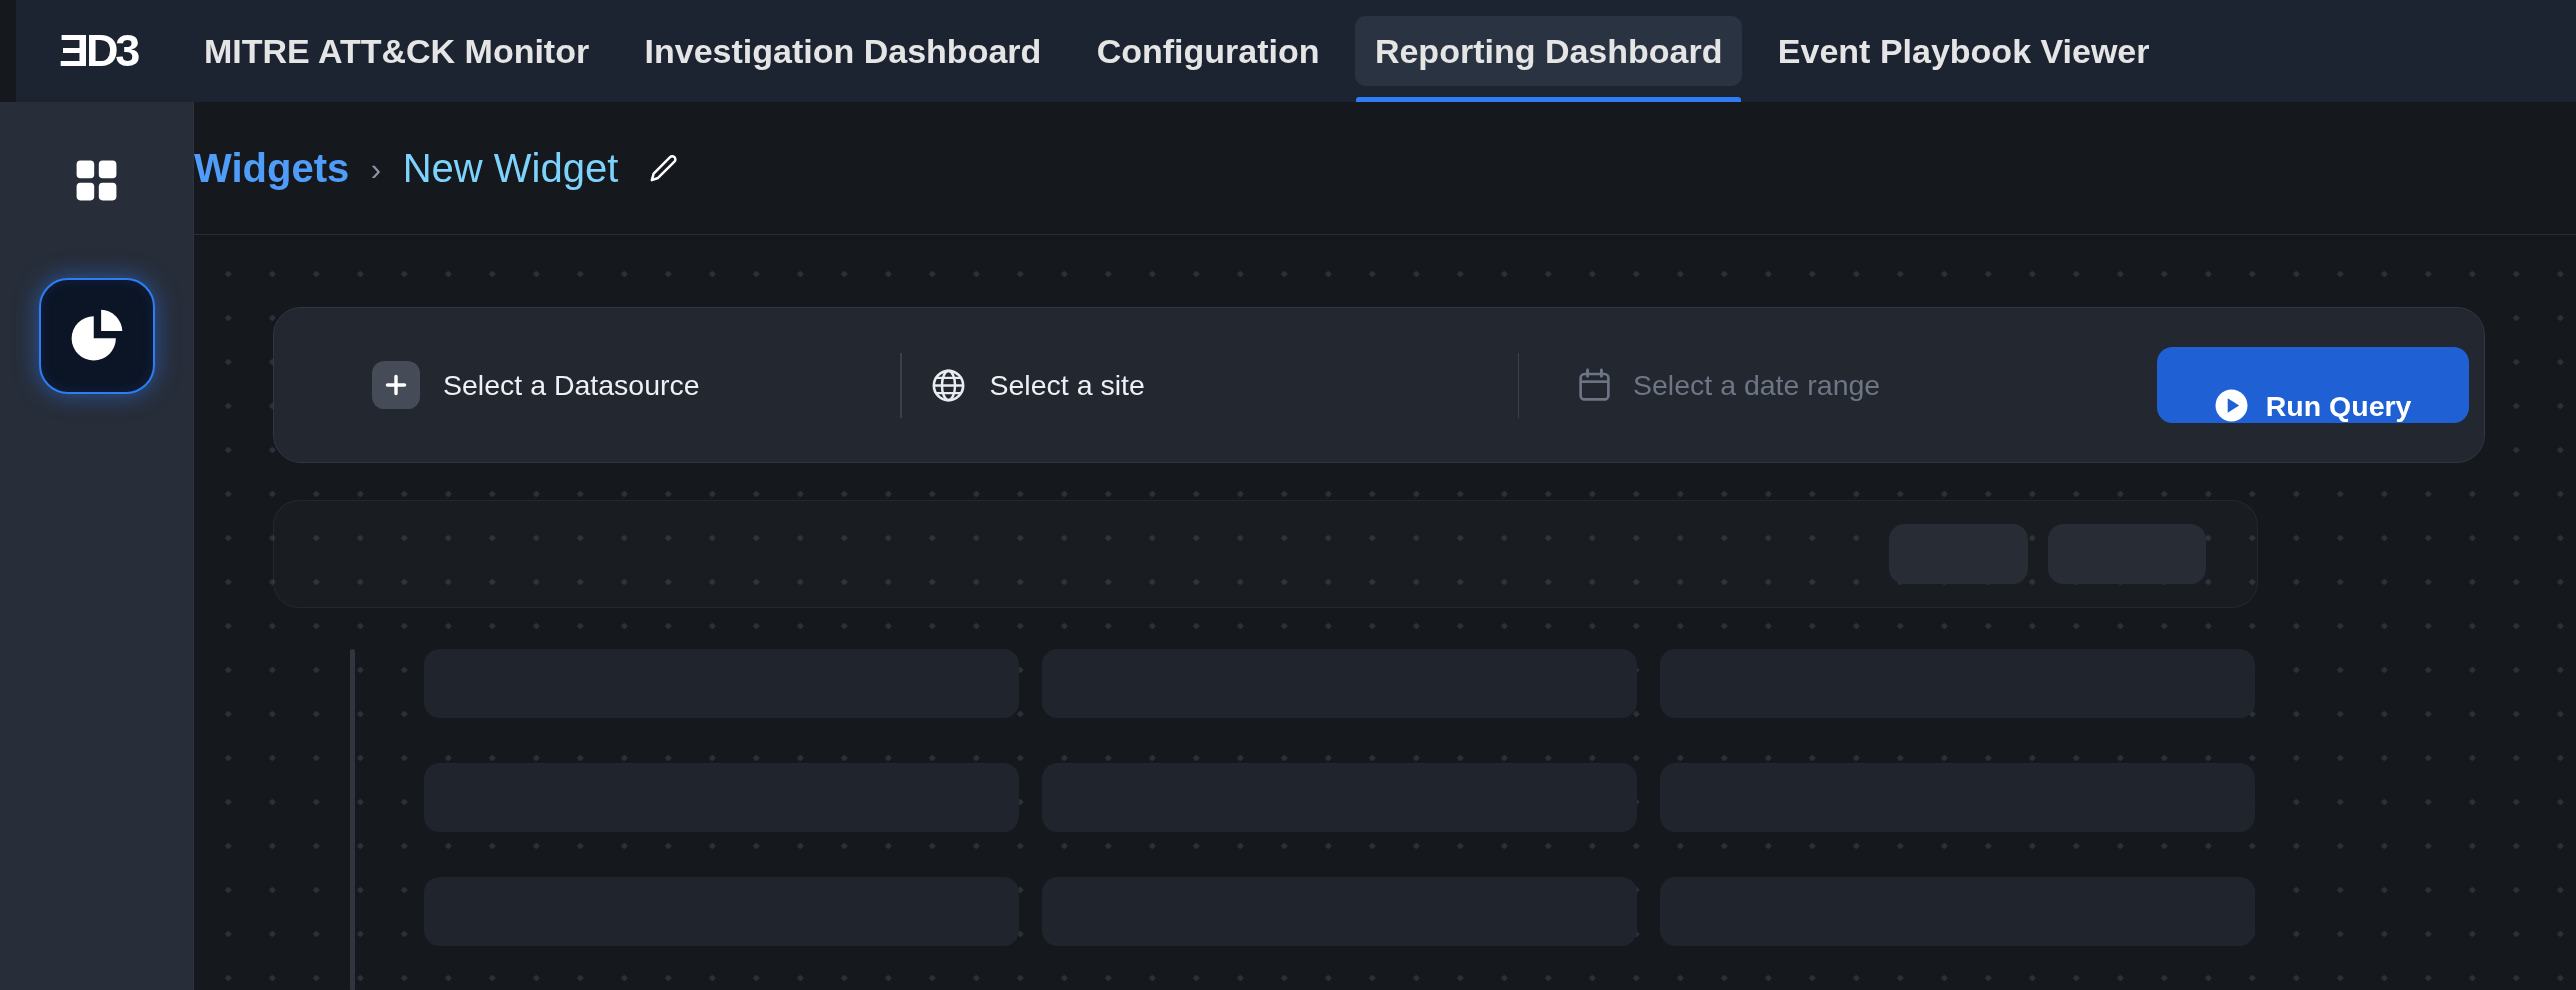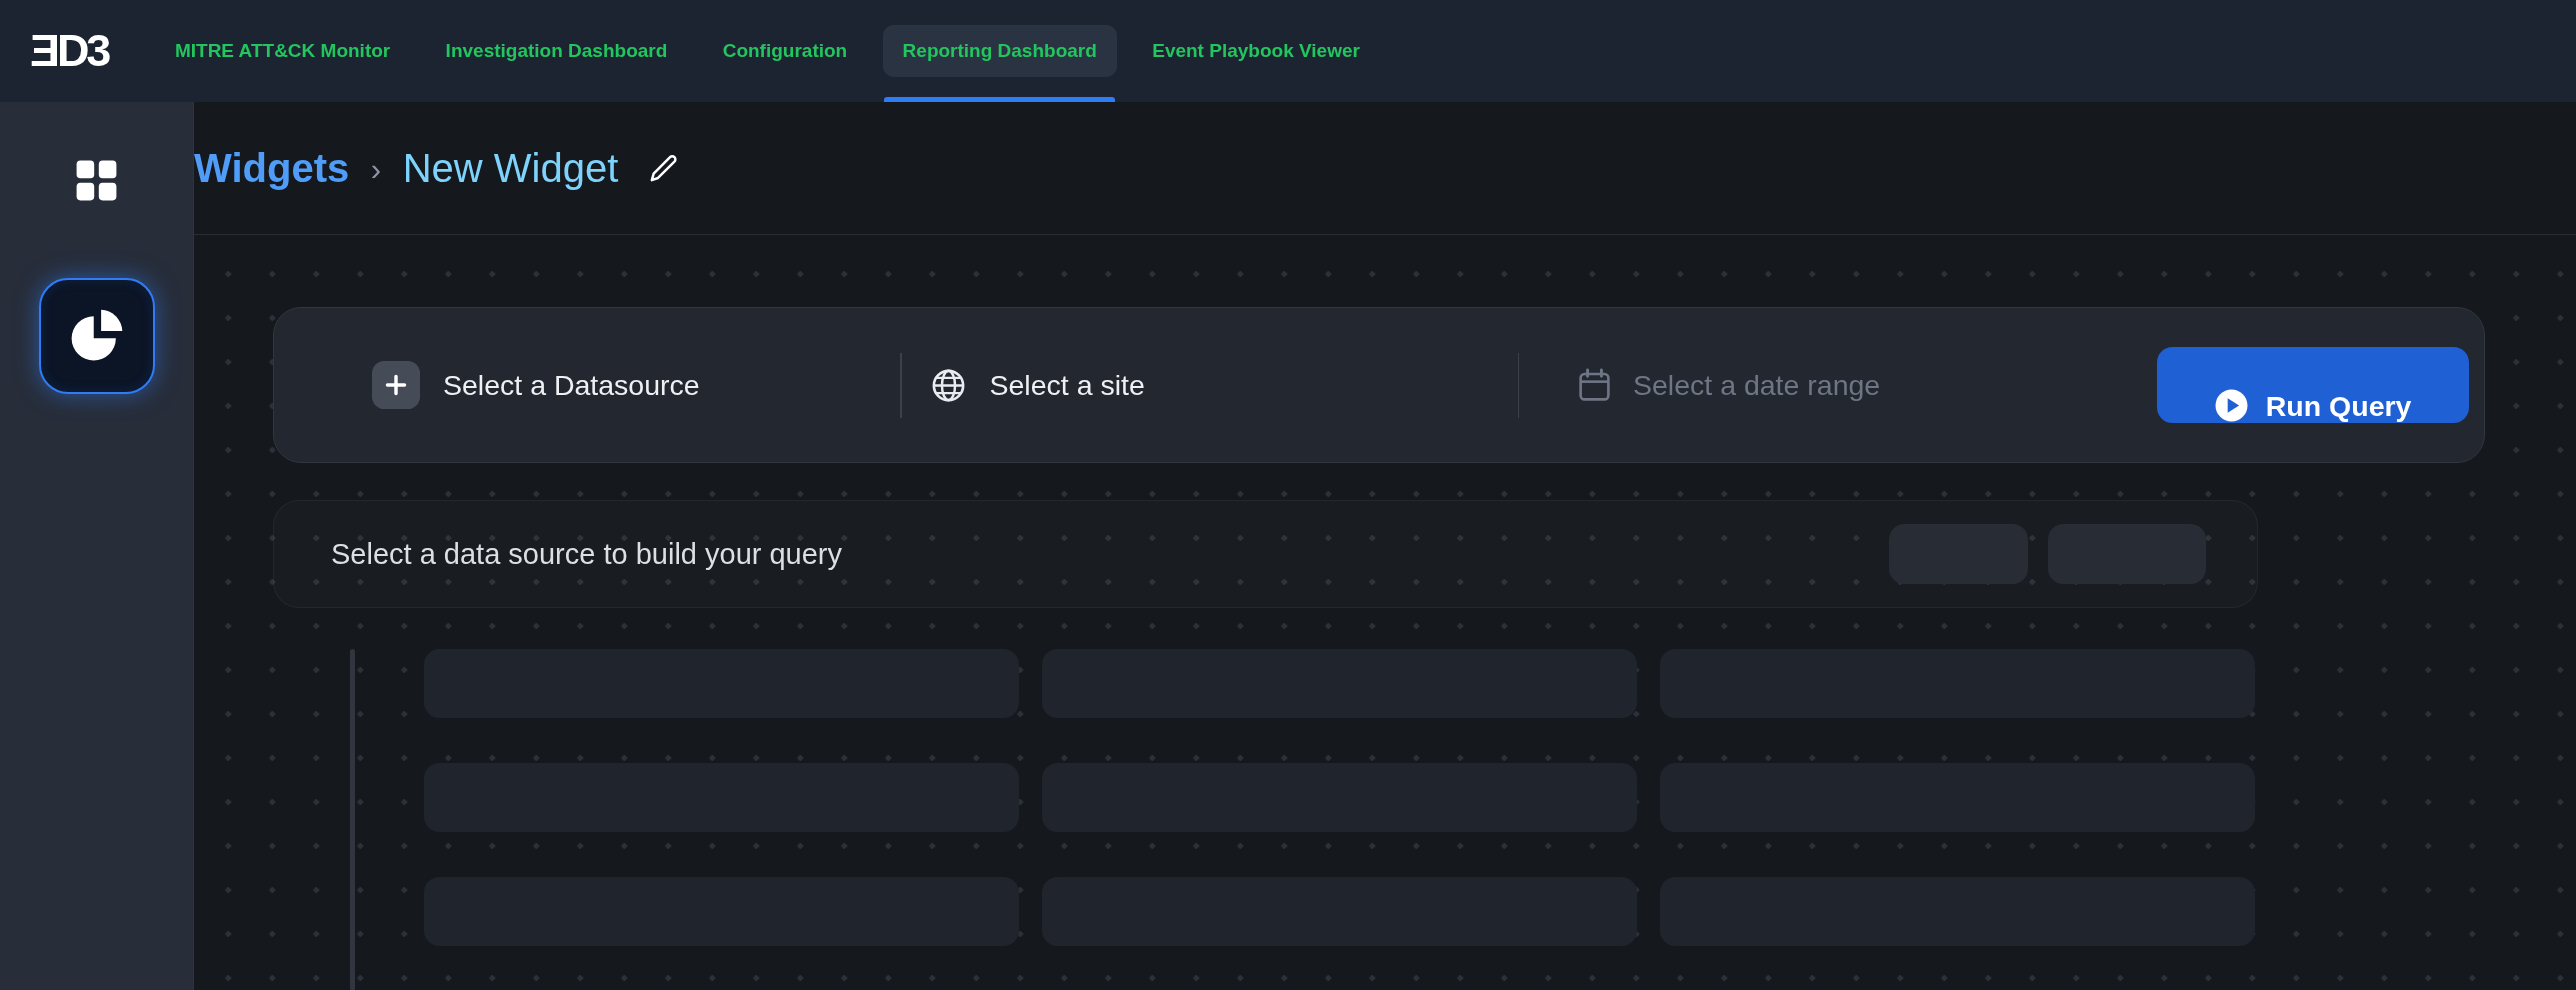--- a/index.html
+++ b/index.html
@@ -2,24 +2,24 @@
 <html style="font-size:12.3px"><head>
 <meta charset="utf-8">
 <style>
   * { box-sizing: border-box; margin: 0; padding: 0; }
   html, body { background: #0d0f13; }
   body { font-family: "Liberation Sans", sans-serif; }
 
   .app { width: 2576px; height: 991px; overflow: hidden; display: flex; flex-direction: column; background: #15181d; }
 
   
-  .topnav { height: 102px; min-height: 102px; background: #1c2432; display: flex; align-items: stretch; padding-left: 30px; }
+  .topnav { height: 102px; min-height: 102px; background: #1c2432; display: flex; align-items: stretch; padding-left: 43px; margin-left: 16px; }
   .logo { display: flex; align-items: center; margin-right: 39px; color: #ffffff; font-size: 45px; font-weight: 800; letter-spacing: -3.1px; }
   .nav-item { position: relative; display: flex; align-items: center; margin: 0 7.7px; cursor: pointer; }
-  .nav-item .nav-label { color: #22c55e; font-size: 19px; font-weight: 700; padding: 15.4px 20px; border-radius: 10.8px; white-space: nowrap; }
+  .nav-item .nav-label { color: #e5e5e5; font-size: 34px; font-weight: 700; padding: 15.4px 20px; border-radius: 10.8px; white-space: nowrap; }
   .nav-item.active .nav-label { background: #2a3342; }
   .nav-item.active::after { content: ""; position: absolute; left: 1.5px; right: 1.5px; bottom: 0; height: 5.4px; background: #2f7df6; border-radius: 3.1px 3.1px 0 0; }
 
   
   .bodyrow { flex: 1; display: flex; min-height: 0; }
 
   .sidebar { width: 194px; min-width: 194px; background: #272d39; display: flex; flex-direction: column; align-items: center; padding-top: 51px; border-right: 0.8px solid rgba(255,255,255,0.03); }
   .side-btn { display: flex; align-items: center; justify-content: center; cursor: pointer; }
   .side-btn.plain { width: 54px; height: 54px; margin-bottom: 71px; }
   .side-btn.active { width: 116px; height: 116px; border-radius: 29px; background: #0c1526; border: 2.3px solid #2f7cf6; box-shadow: 0 0 23px rgba(47,124,246,0.55), inset 0 0 12.3px rgba(47,124,246,0.12); }
@@ -177,21 +177,20 @@
                 <circle cx="23" cy="23" r="21" fill="#ffffff"></circle>
                 <path d="M18 13.5 L33 23 L18 32.5 Z" fill="#1f60d4"></path>
               </svg>
             </span>
             <span>Run Query</span>
           </button>
 
         </div>
 
         <div class="empty-panel">
-          <span class="empty-msg">Select a data source to build your query</span>
           <div class="skeleton-pills">
             <div class="skel-pill p1"></div>
             <div class="skel-pill p2"></div>
           </div>
         </div>
 
         <div class="builder">
           <div class="vline"></div>
           <div class="skel-grid">
             <div class="skel-cell"></div>

